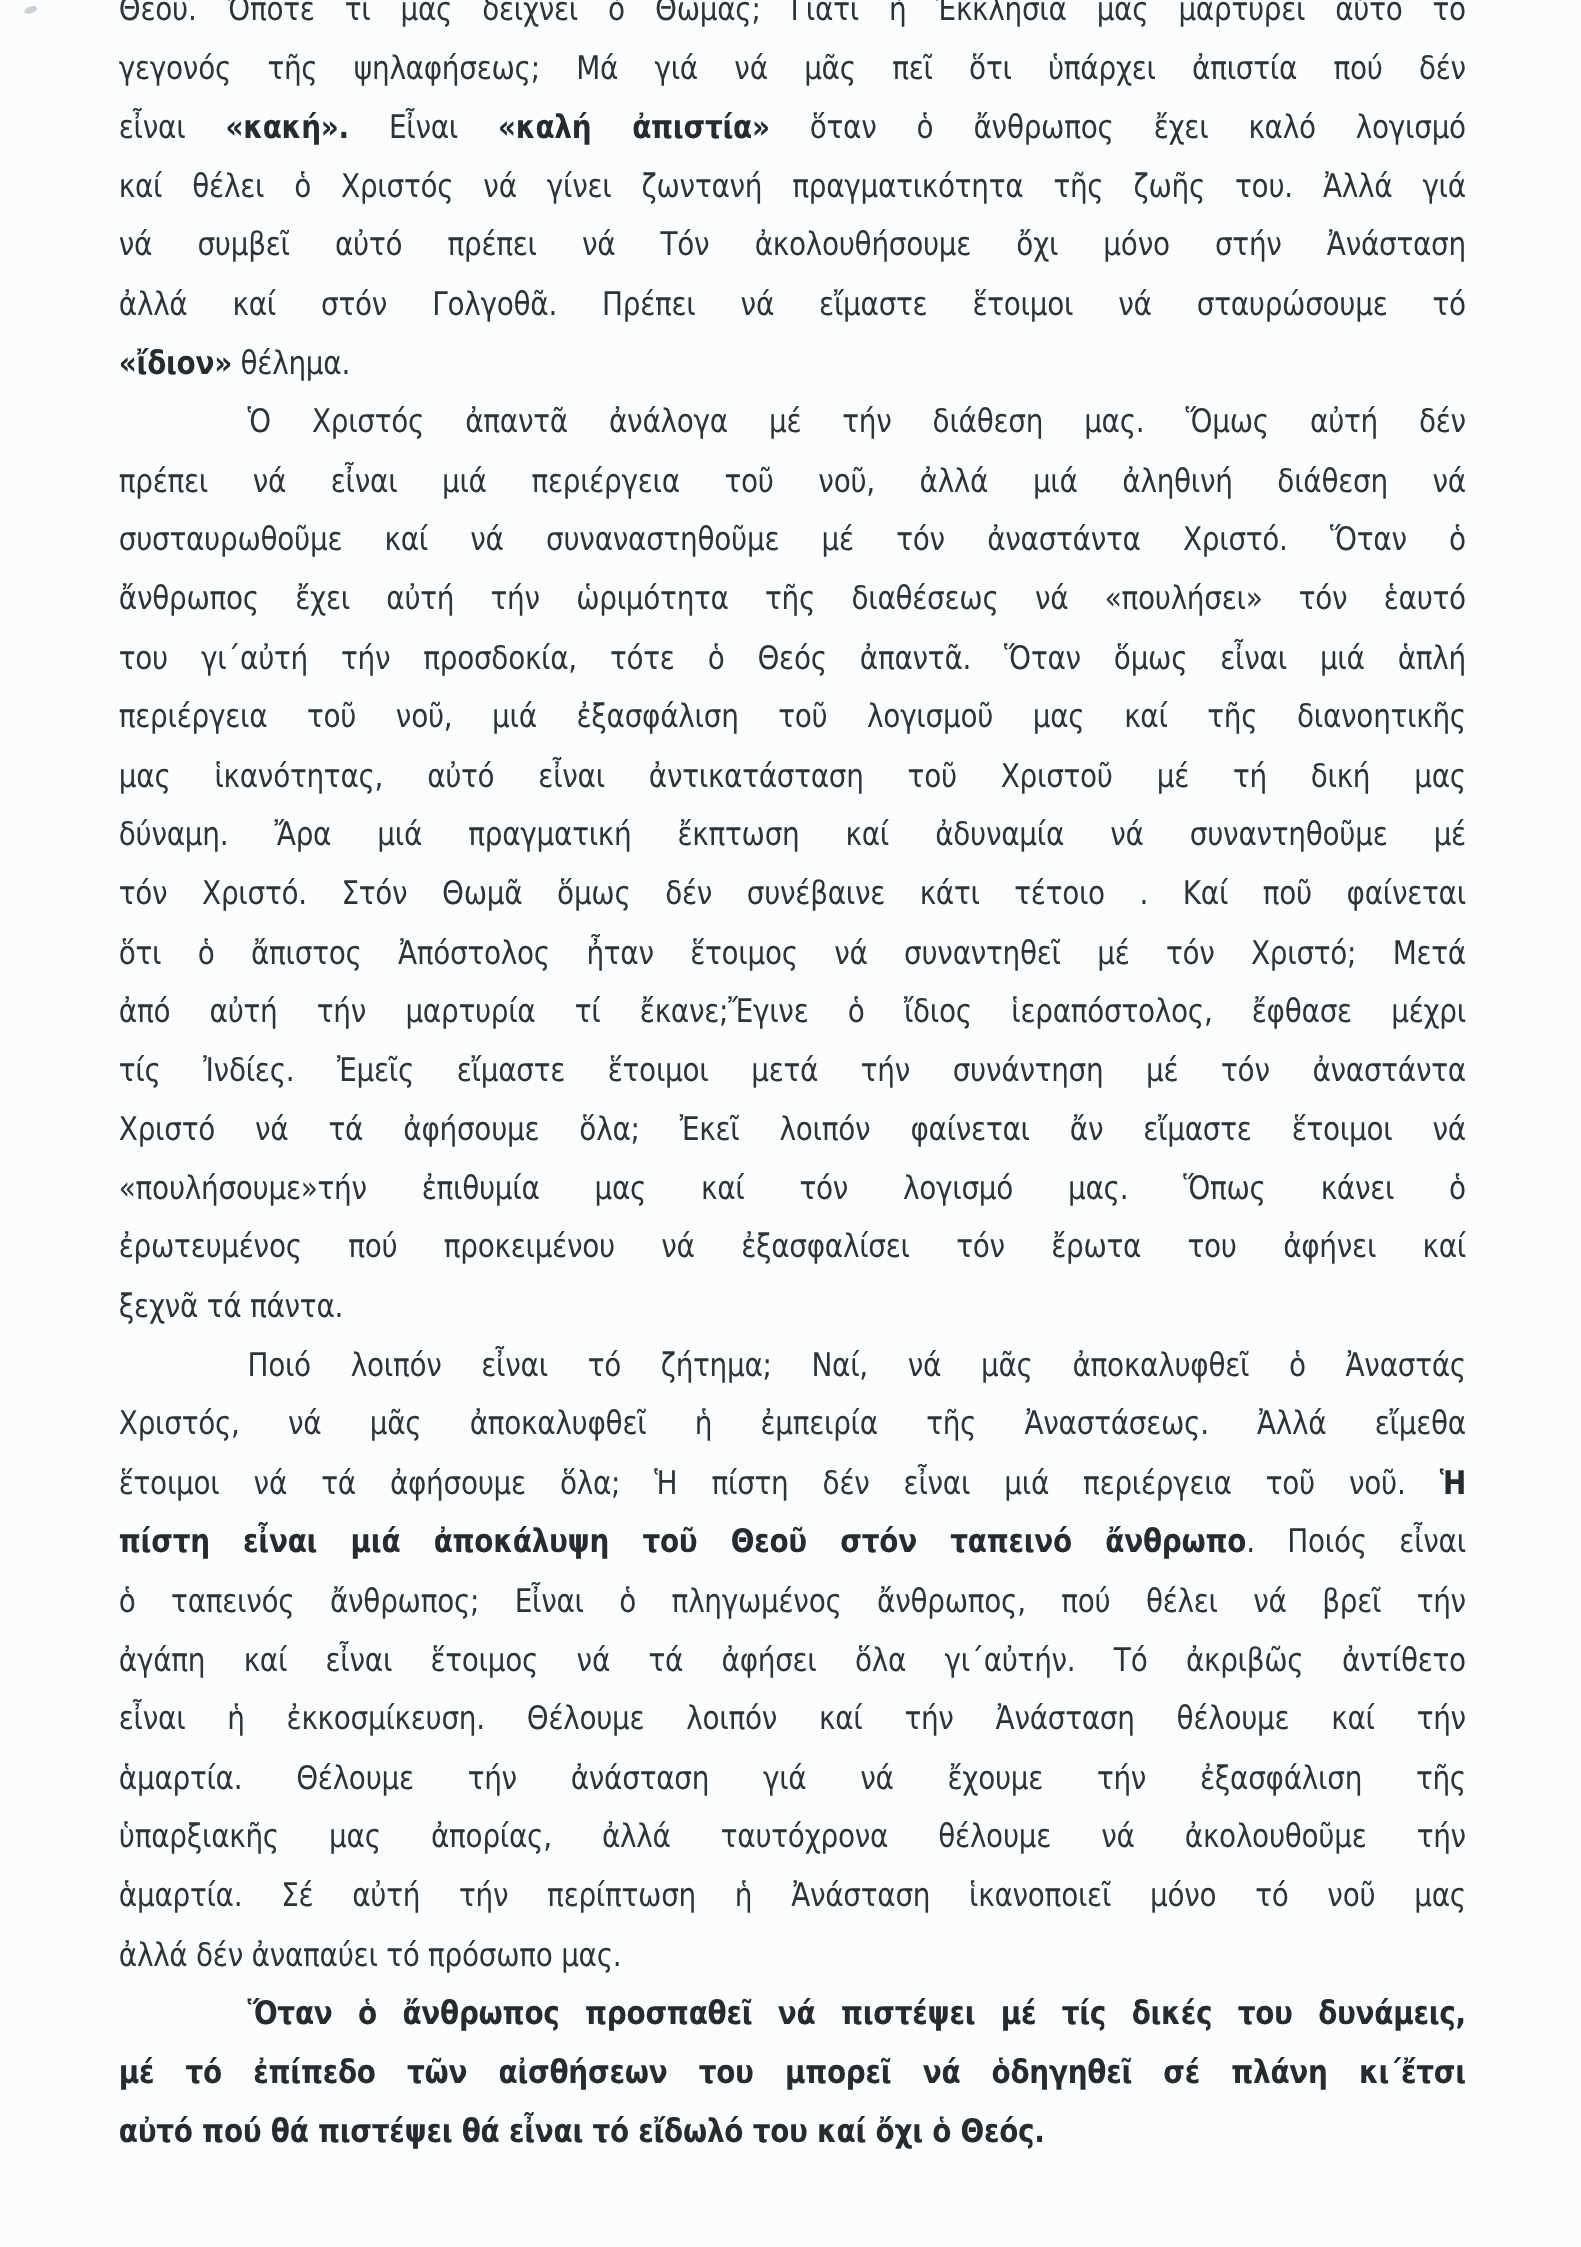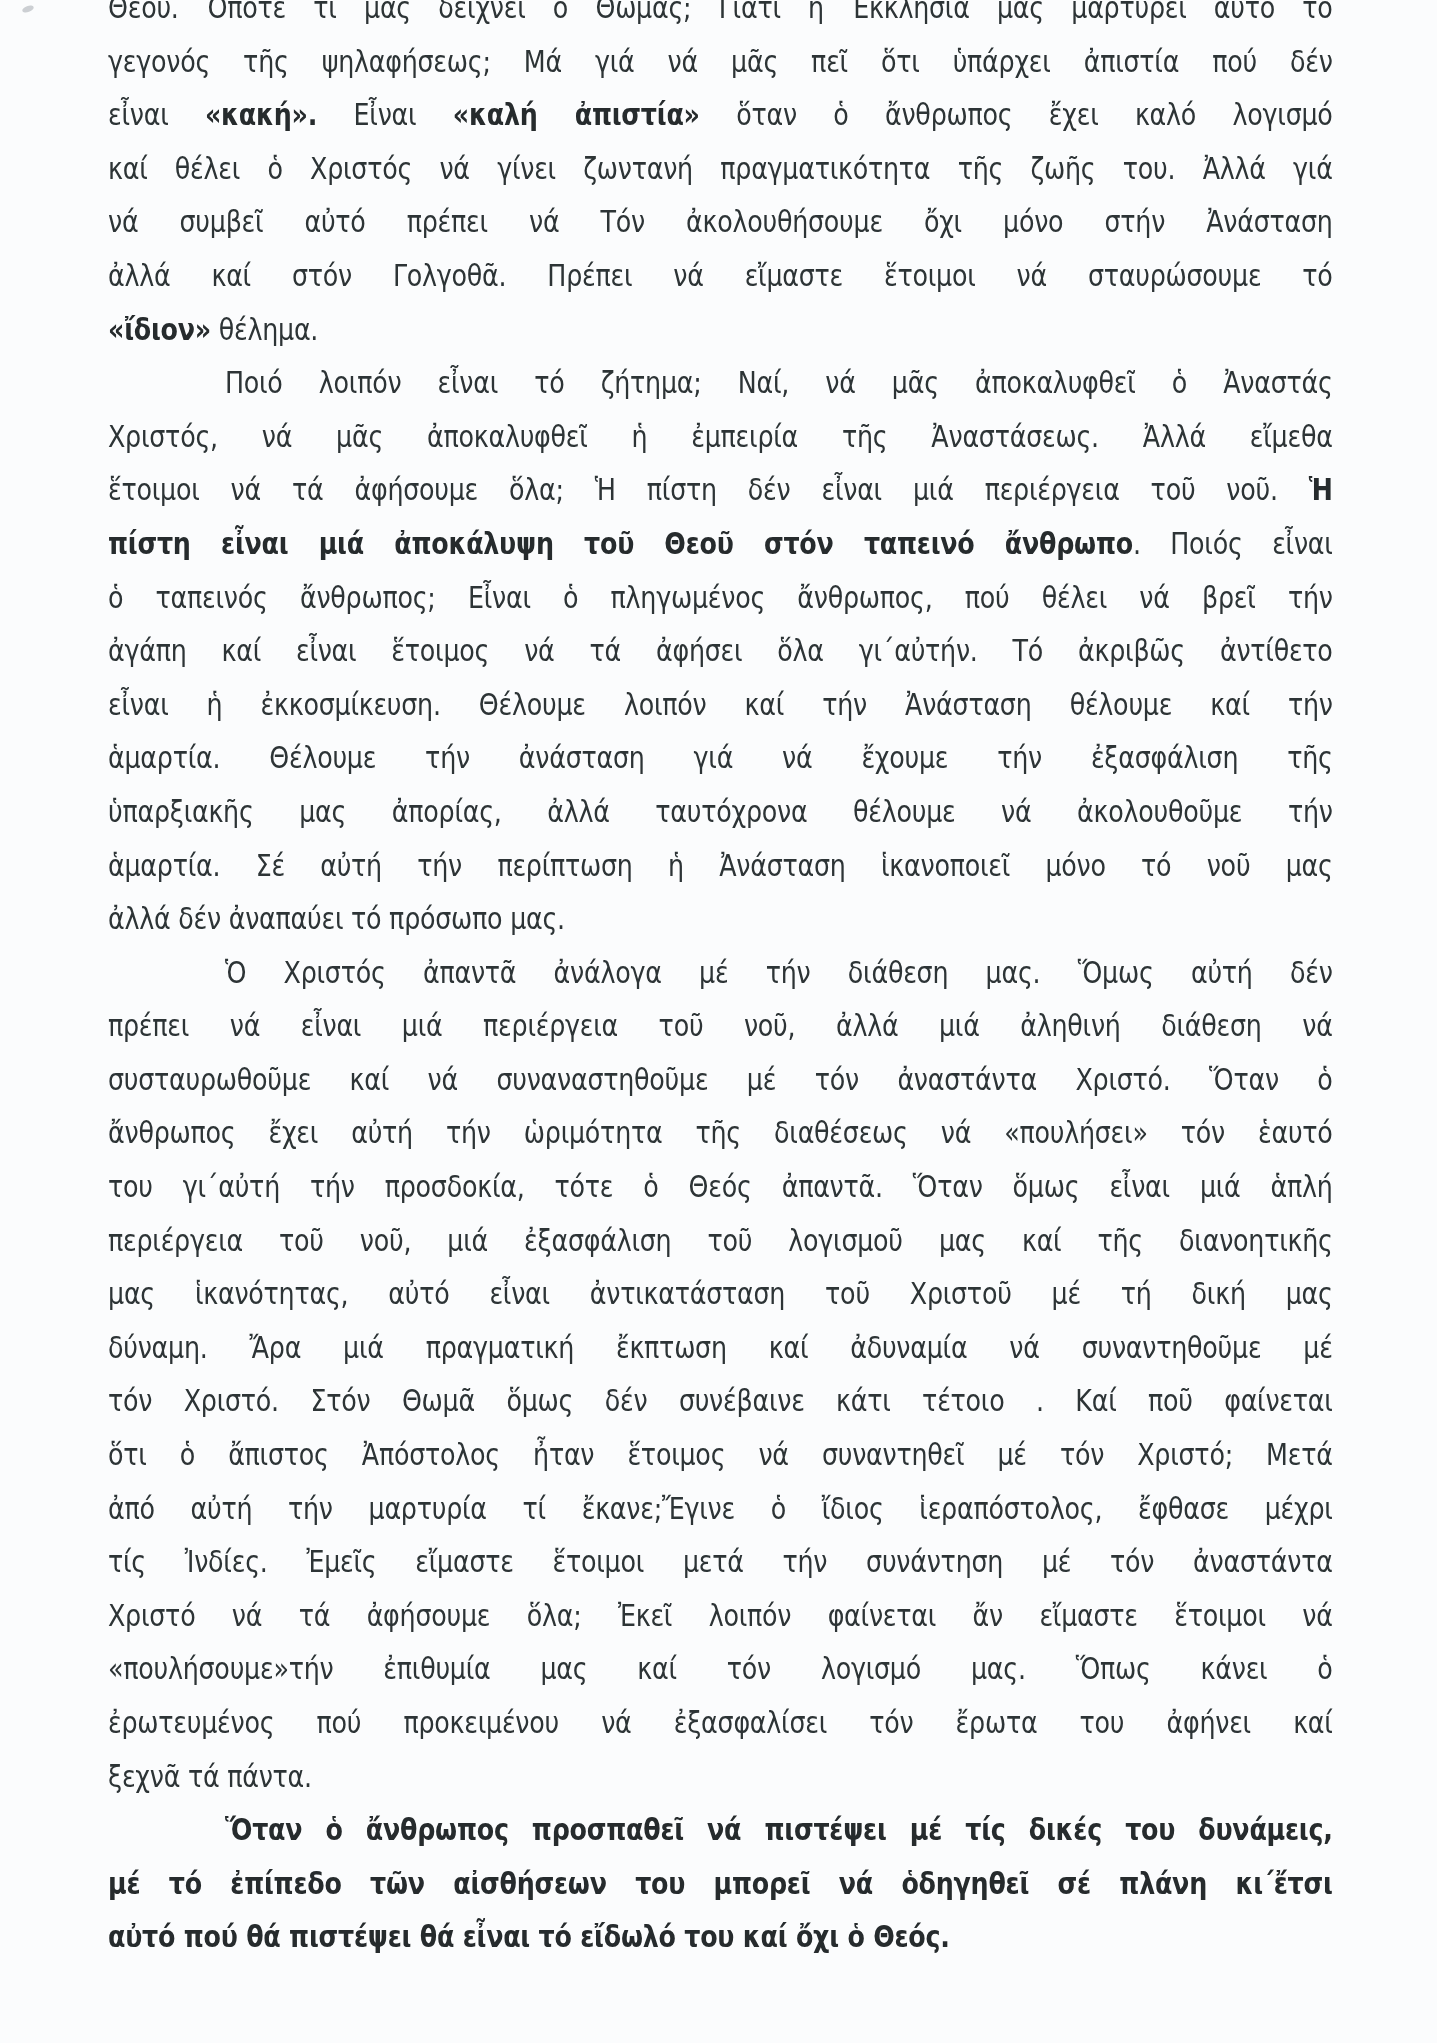--- a/index.html
+++ b/index.html
@@ -53,48 +53,48 @@
     <div class="paragraph">
       <div class="line"><span>Θεοῦ. Ὁπότε τί μας δείχνει ὁ Θωμᾶς; Γιατί ἡ Ἐκκλησία μας μαρτυρεῖ αὐτό τό</span></div>
       <div class="line"><span>γεγονός τῆς ψηλαφήσεως; Μά γιά νά μᾶς πεῖ ὅτι ὑπάρχει ἀπιστία πού δέν</span></div>
       <div class="line"><span>εἶναι </span><b>«κακή».</b><span>  Εἶναι </span><b>«καλή ἀπιστία»</b><span> ὅταν ὁ ἄνθρωπος ἔχει καλό λογισμό</span></div>
       <div class="line"><span>καί θέλει ὁ Χριστός νά γίνει ζωντανή πραγματικότητα τῆς ζωῆς του. Ἀλλά γιά</span></div>
       <div class="line"><span>νά συμβεῖ αὐτό πρέπει νά Τόν ἀκολουθήσουμε ὄχι μόνο στήν Ἀνάσταση</span></div>
       <div class="line"><span>ἀλλά καί στόν Γολγοθᾶ. Πρέπει νά εἴμαστε ἕτοιμοι νά σταυρώσουμε τό</span></div>
       <div class="line last"><b>«ἴδιον»</b><span> θέλημα.</span></div>
     </div>
     <div class="paragraph">
-      <div class="line indent"><span>Ποιό λοιπόν εἶναι τό ζήτημα; Ναί, νά μᾶς ἀποκαλυφθεῖ ὁ Ἀναστάς</span></div>
-      <div class="line"><span>Χριστός, νά μᾶς ἀποκαλυφθεῖ ἡ ἐμπειρία τῆς Ἀναστάσεως. Ἀλλά εἴμεθα</span></div>
-      <div class="line"><span>ἕτοιμοι νά τά ἀφήσουμε ὅλα; Ἡ πίστη δέν εἶναι μιά περιέργεια τοῦ νοῦ. </span><b>Ἡ</b></div>
-      <div class="line"><b>πίστη εἶναι μιά ἀποκάλυψη τοῦ Θεοῦ στόν ταπεινό ἄνθρωπο</b><span>. Ποιός εἶναι</span></div>
-      <div class="line"><span>ὁ ταπεινός ἄνθρωπος; Εἶναι ὁ πληγωμένος ἄνθρωπος, πού θέλει νά βρεῖ τήν</span></div>
-      <div class="line"><span>ἀγάπη καί εἶναι ἕτοιμος νά τά ἀφήσει ὅλα γι΄αὐτήν. Τό ἀκριβῶς ἀντίθετο</span></div>
-      <div class="line"><span>εἶναι ἡ ἐκκοσμίκευση. Θέλουμε λοιπόν καί τήν Ἀνάσταση θέλουμε καί τήν</span></div>
-      <div class="line"><span>ἁμαρτία. Θέλουμε τήν ἀνάσταση γιά νά ἔχουμε τήν ἐξασφάλιση τῆς</span></div>
-      <div class="line"><span>ὑπαρξιακῆς μας ἀπορίας, ἀλλά ταυτόχρονα θέλουμε νά ἀκολουθοῦμε τήν</span></div>
-      <div class="line"><span>ἁμαρτία. Σέ αὐτή τήν περίπτωση ἡ Ἀνάσταση ἱκανοποιεῖ μόνο τό νοῦ μας</span></div>
-      <div class="line last"><span>ἀλλά δέν ἀναπαύει τό πρόσωπο μας.</span></div>
-    </div>
-    <div class="paragraph">
       <div class="line indent"><span>Ὁ Χριστός ἀπαντᾶ ἀνάλογα μέ τήν  διάθεση μας. Ὅμως αὐτή δέν</span></div>
       <div class="line"><span>πρέπει νά εἶναι μιά περιέργεια τοῦ νοῦ, ἀλλά μιά ἀληθινή διάθεση νά</span></div>
       <div class="line"><span>συσταυρωθοῦμε καί νά συναναστηθοῦμε μέ τόν ἀναστάντα Χριστό. Ὅταν ὁ</span></div>
       <div class="line"><span>ἄνθρωπος ἔχει αὐτή τήν ὡριμότητα τῆς διαθέσεως νά «πουλήσει» τόν ἑαυτό</span></div>
       <div class="line"><span>του γι΄αὐτή τήν προσδοκία, τότε ὁ Θεός ἀπαντᾶ. Ὅταν ὅμως εἶναι μιά ἁπλή</span></div>
       <div class="line"><span>περιέργεια τοῦ νοῦ, μιά ἐξασφάλιση τοῦ λογισμοῦ μας καί τῆς διανοητικῆς</span></div>
       <div class="line"><span>μας ἱκανότητας, αὐτό εἶναι ἀντικατάσταση τοῦ Χριστοῦ μέ τή δική μας</span></div>
       <div class="line"><span>δύναμη. Ἄρα μιά πραγματική ἔκπτωση καί ἀδυναμία νά συναντηθοῦμε μέ</span></div>
       <div class="line"><span>τόν Χριστό. Στόν Θωμᾶ ὅμως δέν συνέβαινε κάτι τέτοιο . Καί ποῦ φαίνεται</span></div>
       <div class="line"><span>ὅτι ὁ ἄπιστος Ἀπόστολος ἦταν ἕτοιμος νά συναντηθεῖ μέ τόν Χριστό; Μετά</span></div>
       <div class="line"><span>ἀπό αὐτή τήν μαρτυρία τί ἔκανε;Ἔγινε ὁ ἴδιος ἱεραπόστολος, ἔφθασε μέχρι</span></div>
       <div class="line"><span>τίς Ἰνδίες. Ἐμεῖς εἴμαστε ἕτοιμοι μετά τήν συνάντηση μέ τόν ἀναστάντα</span></div>
       <div class="line"><span>Χριστό νά τά ἀφήσουμε ὅλα; Ἐκεῖ λοιπόν φαίνεται ἄν εἴμαστε ἕτοιμοι νά</span></div>
       <div class="line"><span>«πουλήσουμε»τήν ἐπιθυμία μας καί τόν λογισμό μας. Ὅπως κάνει ὁ</span></div>
       <div class="line"><span>ἐρωτευμένος πού προκειμένου νά ἐξασφαλίσει τόν ἔρωτα του ἀφήνει καί</span></div>
       <div class="line last"><span>ξεχνᾶ τά πάντα.</span></div>
     </div>
+    <div class="paragraph">
+      <div class="line indent"><span>Ποιό λοιπόν εἶναι τό ζήτημα; Ναί, νά μᾶς ἀποκαλυφθεῖ ὁ Ἀναστάς</span></div>
+      <div class="line"><span>Χριστός, νά μᾶς ἀποκαλυφθεῖ ἡ ἐμπειρία τῆς Ἀναστάσεως. Ἀλλά εἴμεθα</span></div>
+      <div class="line"><span>ἕτοιμοι νά τά ἀφήσουμε ὅλα; Ἡ πίστη δέν εἶναι μιά περιέργεια τοῦ νοῦ. </span><b>Ἡ</b></div>
+      <div class="line"><b>πίστη εἶναι μιά ἀποκάλυψη τοῦ Θεοῦ στόν ταπεινό ἄνθρωπο</b><span>. Ποιός εἶναι</span></div>
+      <div class="line"><span>ὁ ταπεινός ἄνθρωπος; Εἶναι ὁ πληγωμένος ἄνθρωπος, πού θέλει νά βρεῖ τήν</span></div>
+      <div class="line"><span>ἀγάπη καί εἶναι ἕτοιμος νά τά ἀφήσει ὅλα γι΄αὐτήν. Τό ἀκριβῶς ἀντίθετο</span></div>
+      <div class="line"><span>εἶναι ἡ ἐκκοσμίκευση. Θέλουμε λοιπόν καί τήν Ἀνάσταση θέλουμε καί τήν</span></div>
+      <div class="line"><span>ἁμαρτία. Θέλουμε τήν ἀνάσταση γιά νά ἔχουμε τήν ἐξασφάλιση τῆς</span></div>
+      <div class="line"><span>ὑπαρξιακῆς μας ἀπορίας, ἀλλά ταυτόχρονα θέλουμε νά ἀκολουθοῦμε τήν</span></div>
+      <div class="line"><span>ἁμαρτία. Σέ αὐτή τήν περίπτωση ἡ Ἀνάσταση ἱκανοποιεῖ μόνο τό νοῦ μας</span></div>
+      <div class="line last"><span>ἀλλά δέν ἀναπαύει τό πρόσωπο μας.</span></div>
+    </div>
     <div class="paragraph bold-par">
       <div class="line indent"><span>Ὅταν ὁ ἄνθρωπος προσπαθεῖ νά πιστέψει μέ τίς δικές του δυνάμεις,</span></div>
       <div class="line"><span>μέ τό ἐπίπεδο τῶν αἰσθήσεων του μπορεῖ νά ὁδηγηθεῖ σέ πλάνη κι΄ἔτσι</span></div>
       <div class="line last"><span>αὐτό πού θά πιστέψει θά εἶναι τό εἴδωλό του καί ὄχι ὁ Θεός.</span></div>
     </div>
   </div>
 
 </body></html>

